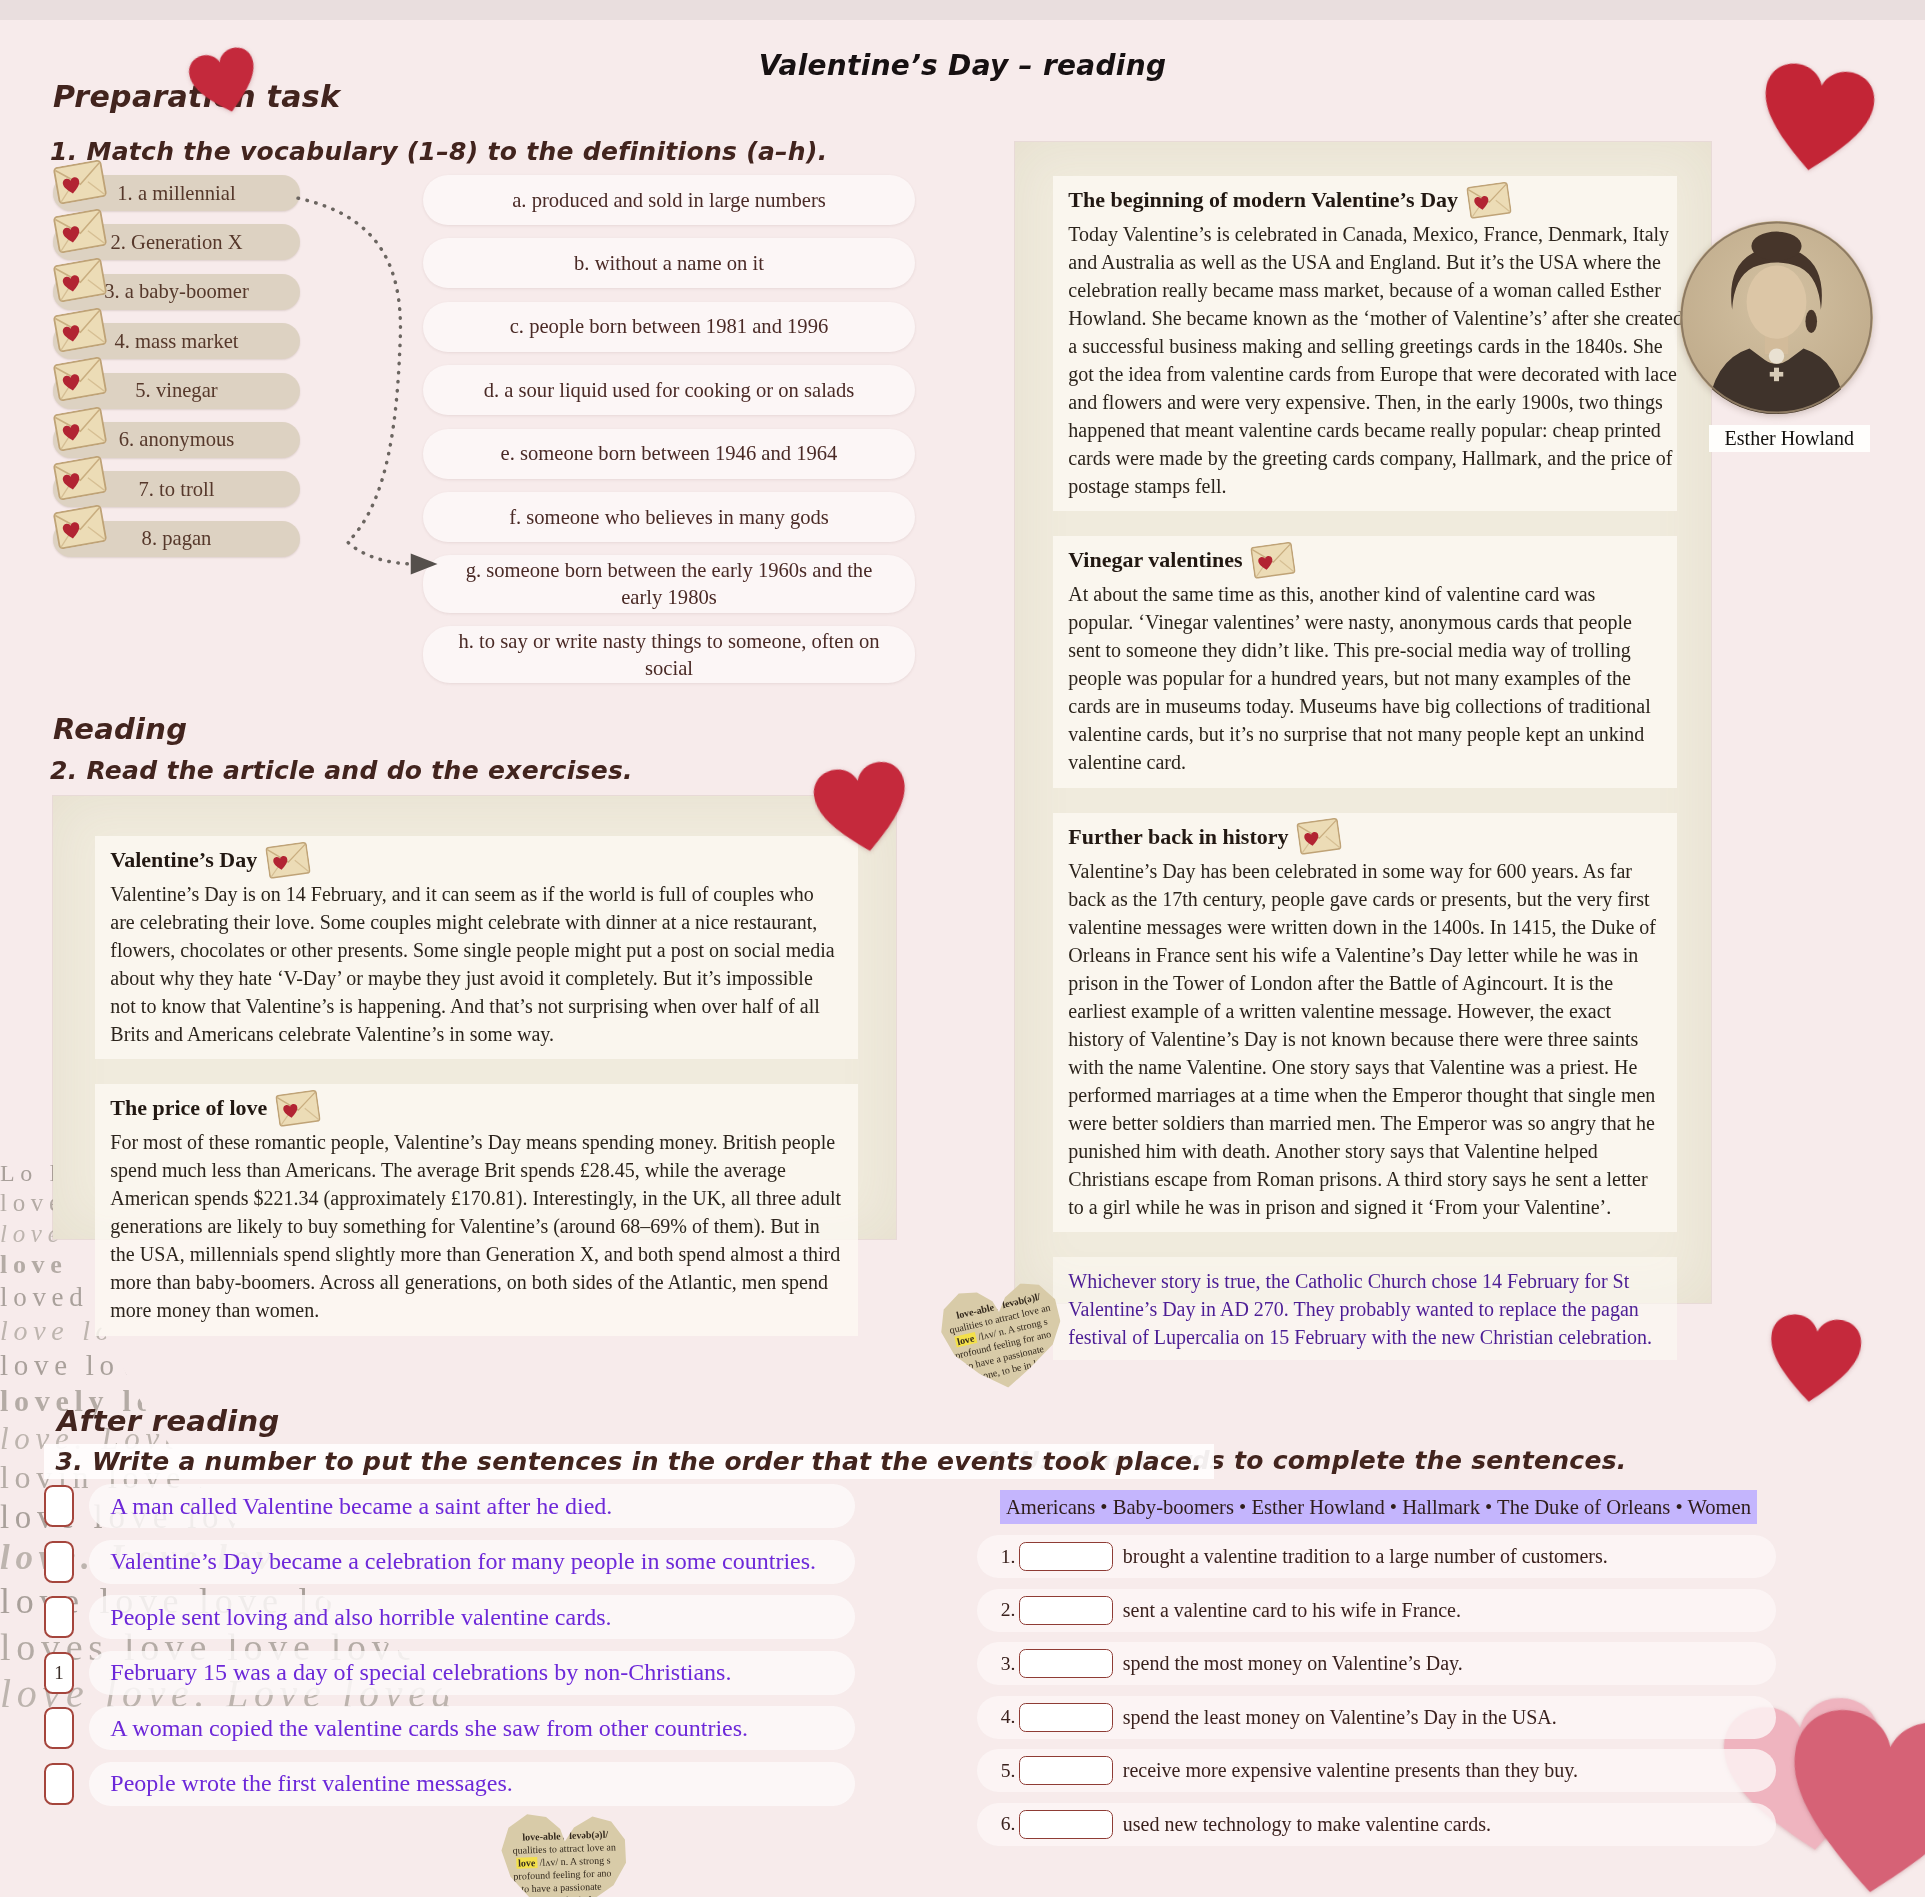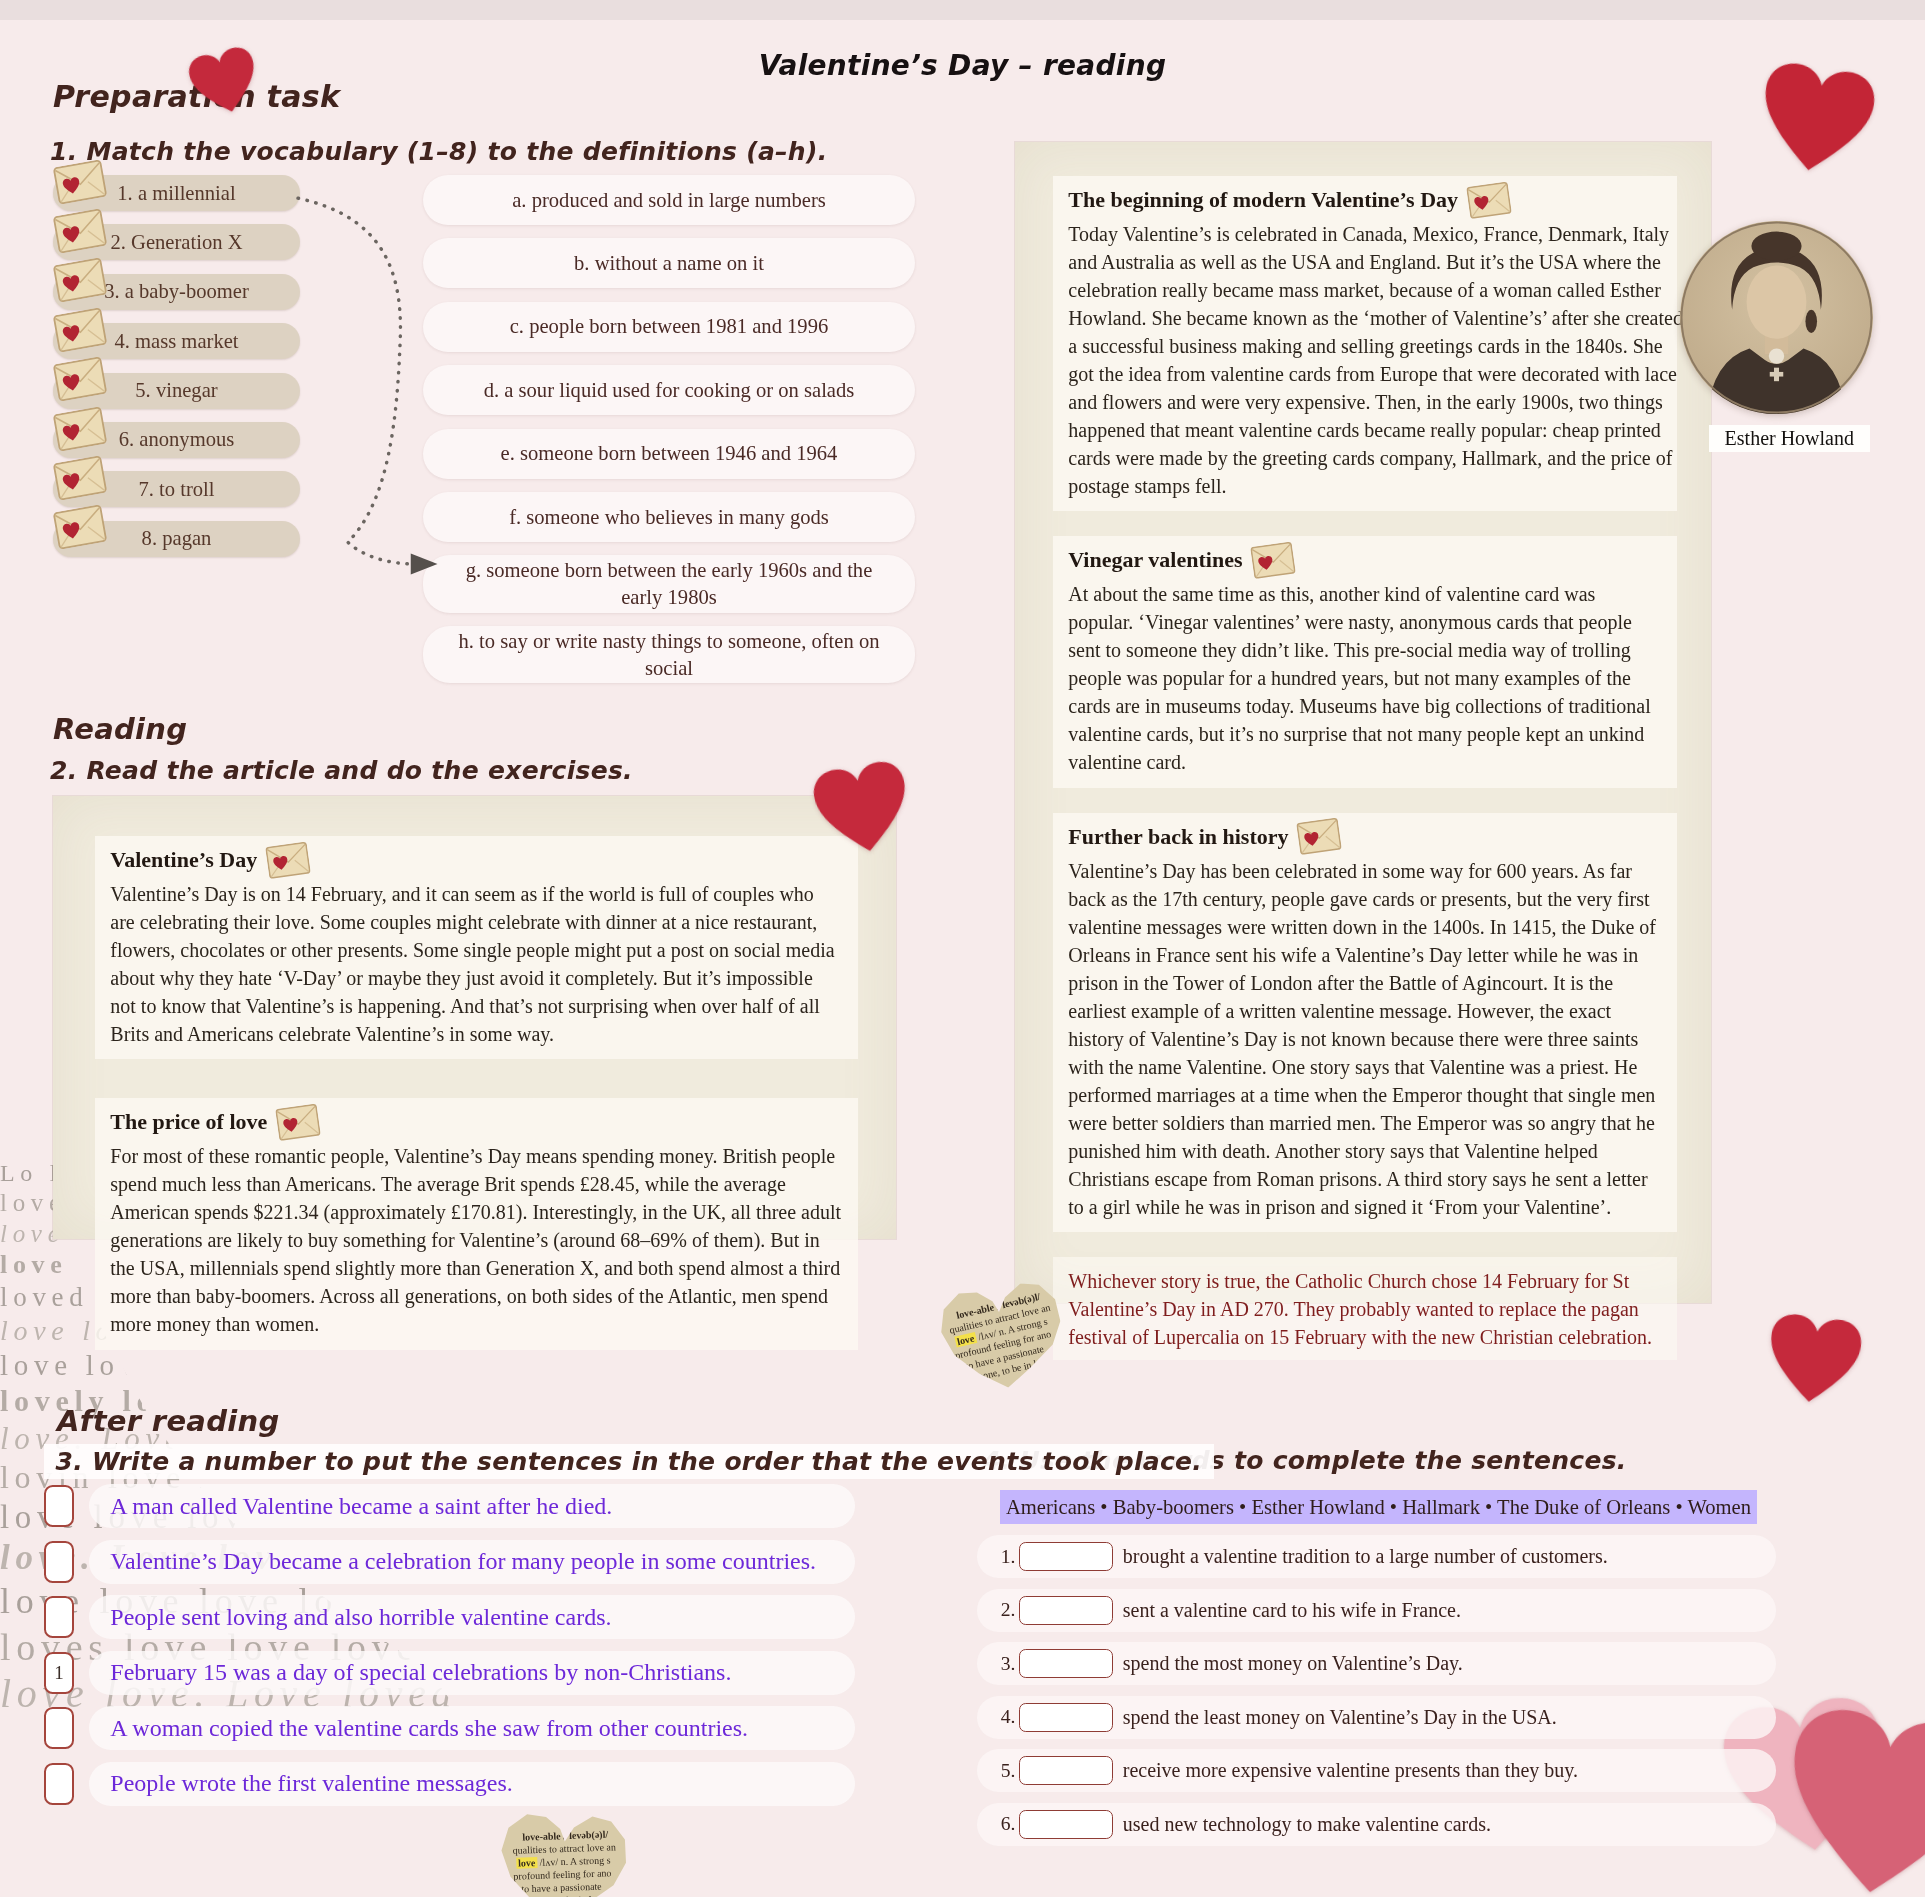--- a/index.html
+++ b/index.html
@@ -24,27 +24,27 @@
   .vpill .env{position:absolute;left:1.9px;top:-12.4px;width:50px;height:38px;transform:rotate(-10deg);}
   .def-col{position:absolute;left:423px;top:155px;width:492px;display:flex;flex-direction:column;gap:13.4px;z-index:2;}
   .dpill{min-height:50px;background:#fcf6f6;border-radius:27px;display:flex;align-items:center;justify-content:center;
          text-align:center;font-size:20.6px;color:#4a2a26;padding:1.9px 27px;box-sizing:border-box;line-height:1.3;
          box-shadow:0 1px 2.9px rgba(120,80,80,.12);}
   .connector{position:absolute;left:292px;top:161px;z-index:3;}
 
   
   .paper{position:absolute;background:#f0ebdd;box-shadow:0 0 0 1px rgba(120,100,70,.12), inset 0 0 57px rgba(160,140,100,.12);
          z-index:2;box-sizing:border-box;display:flex;flex-direction:column;}
-  .paper-left{left:53px;top:776px;width:843px;height:443px;padding:40px 38px 0 42px;gap:39px;}
+  .paper-left{left:53px;top:776px;width:843px;height:443px;padding:40px 38px 0 42px;gap:25px;}
   .paper-right{left:1015px;top:122px;width:696px;height:1161px;padding:34px 34px 0 38px;gap:25px;}
   .ablock{background:rgba(252,249,242,.8);padding:7.6px 15.3px 11.5px 15.3px;}
   .atitle{font-size:22px;font-weight:bold;color:#221812;display:flex;align-items:center;gap:9.6px;}
   .atitle .env{width:42px;height:32.5px;transform:rotate(-8deg);flex:0 0 auto;}
   .abody{margin:3.8px 0 0 0;font-size:20px;line-height:1.40;color:#2c241c;}
-  .loosepara{background:rgba(252,249,242,.65);padding:9.6px 15.3px;font-size:20px;line-height:1.40;color:#7f1d1d;}
+  .loosepara{background:rgba(252,249,242,.65);padding:9.6px 15.3px;font-size:20px;line-height:1.40;color:#4c1d95;}
 
   
   .photo{position:absolute;left:1680px;top:201px;width:193px;height:193px;z-index:3;border-radius:50%;
          box-shadow:0 1.9px 7.6px rgba(80,50,40,.25);}
   .photo svg{display:block;}
   .photo-caption{position:absolute;left:1709px;top:405px;width:153px;text-align:center;font-size:20px;color:#151210;
                  background:#fffefc;padding:1.9px 3.8px;z-index:3;}
 
   
   .task3{position:absolute;left:44px;top:1464px;width:811px;display:flex;flex-direction:column;gap:11.5px;z-index:4;}

